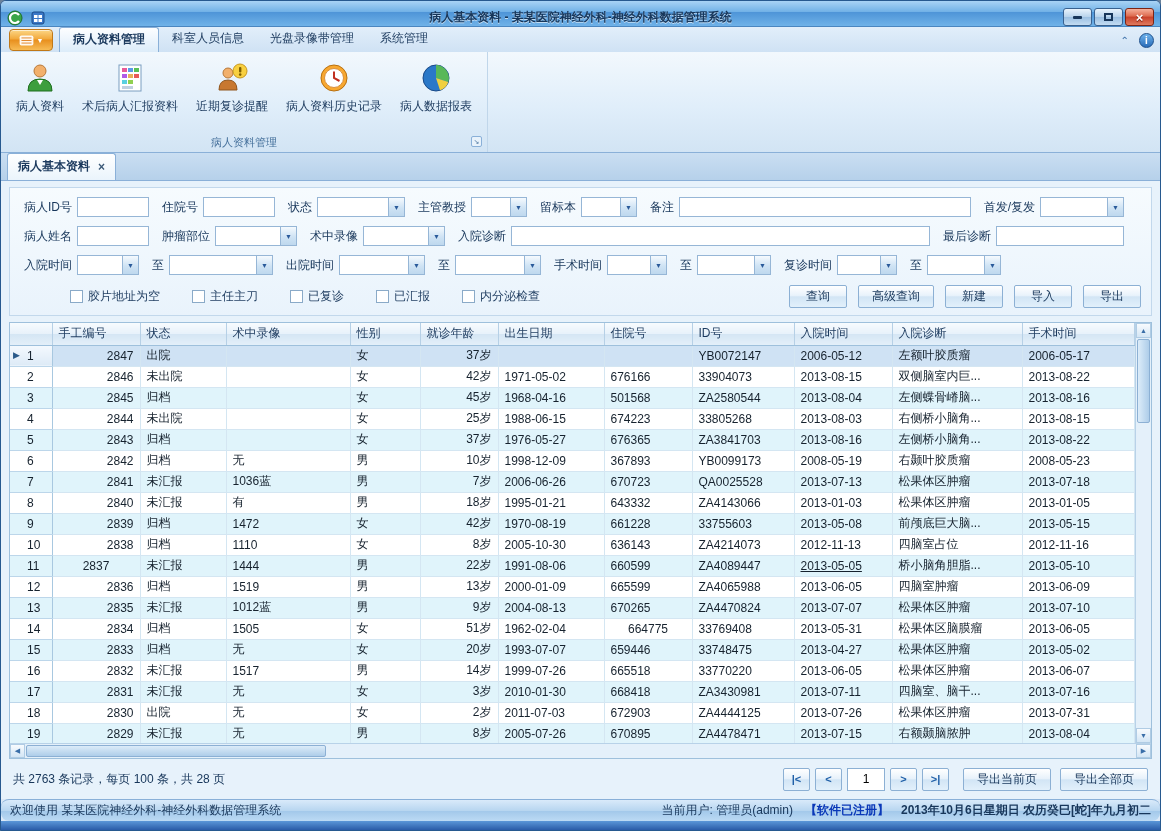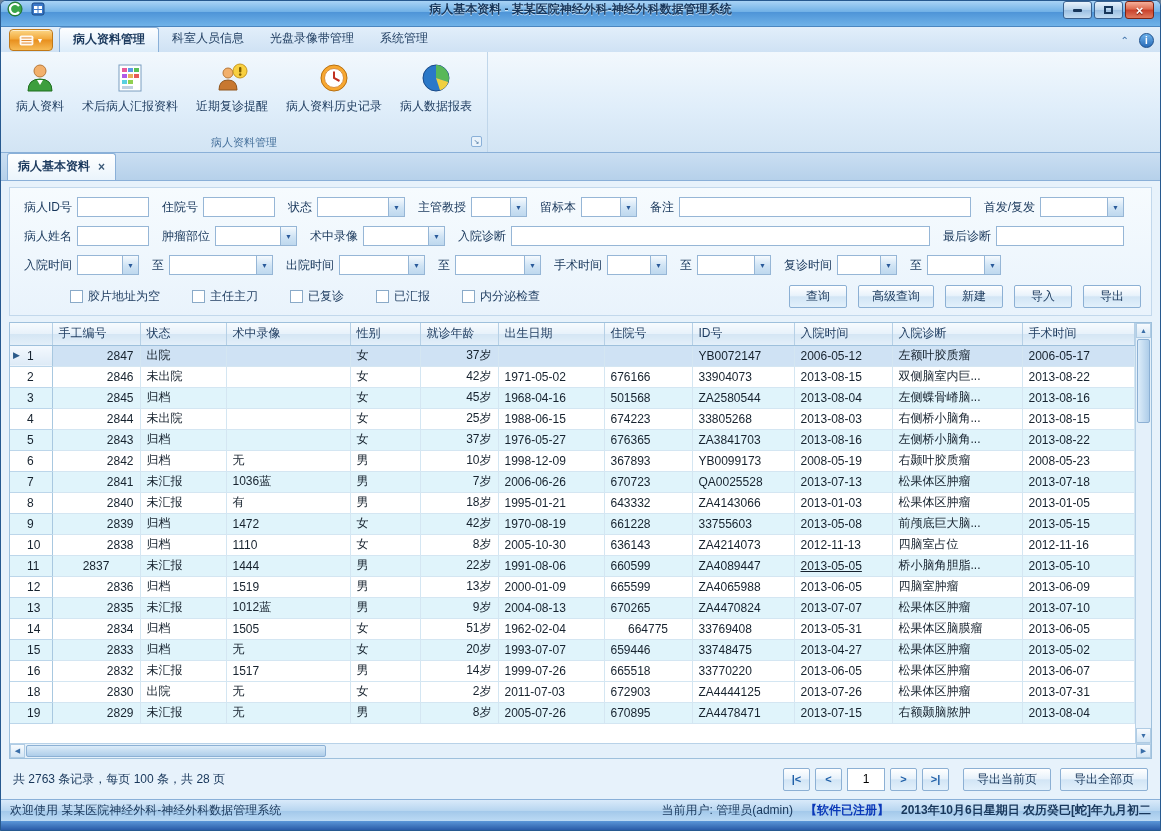--- a/index.html
+++ b/index.html
@@ -3,21 +3,21 @@
 <meta charset="utf-8">
 <style>
   html,body{margin:0;padding:0;}
   body{font-family:"Liberation Sans","DejaVu Sans",sans-serif;font-size:12px;color:#1c3a5e;background:#6b829b;}
   *{box-sizing:border-box;}
   #window{width:1161px;height:831px;display:flex;flex-direction:column;background:#dce9f7;
     border:1px solid #27598f;border-radius:6px 6px 0 0;overflow:hidden;}
 
   
   .titlebar{flex:0 0 26px;background:linear-gradient(#a9d3f5,#6fb0e6 45%,#4f95d8 46%,#6fb2e8);
-    display:flex;align-items:flex-start;position:relative;padding:0 6px;border-bottom:1px solid #4a86c0;}
+    display:flex;align-items:flex-end;position:relative;padding:0 6px;border-bottom:1px solid #4a86c0;}
   .titlebar .ticons{display:flex;align-items:center;gap:8px;}
   .title-text{position:absolute;left:0;right:0;text-align:center;color:#17365a;font-weight:bold;
     text-shadow:0 1px 0 rgba(255,255,255,.6);pointer-events:none;}
   .winbtns{margin-left:auto;display:flex;gap:2px;z-index:2;}
   .wbtn{width:29px;height:18px;border:1px solid #39618f;border-radius:3px;display:flex;align-items:center;
     justify-content:center;background:linear-gradient(#e9f3fc,#b9d4ec 48%,#9cc0e2 52%,#c3dcf2);cursor:default;}
   .wbtn.close{background:linear-gradient(#f5b09b,#dd6a4e 45%,#c8402a 50%,#e07a5e);border-color:#7c2414;}
   .glyph-min{width:9px;height:3px;background:#17365a;border-radius:1px;}
   .glyph-max{width:9px;height:8px;border:2px solid #17365a;}
   .glyph-close{color:#fff;font-weight:bold;font-size:13px;line-height:1;text-shadow:0 1px 1px #701808;}
@@ -110,21 +110,21 @@
   .summary{color:#17365a;}
   .pager{margin-left:auto;display:flex;align-items:center;gap:5px;}
   .pbtn{width:27px;height:23px;padding:0;background:linear-gradient(#ffffff,#e8f2fb 45%,#d2e5f5 52%,#e2f0fb);
     border:1px solid #8cb0d4;border-radius:2px;color:#2060a8;font-weight:bold;font-size:11px;
     display:flex;align-items:center;justify-content:center;}
   .pginput{width:38px;height:23px;border:1px solid #8cb0d4;text-align:center;font:inherit;}
   .exports{display:flex;gap:9px;margin-left:14px;}
 
   
   .statusbar{flex:0 0 22px;background:linear-gradient(#d9eafa,#b8d6f0 50%,#a2c8ea 52%,#bcdaf4);
-    border-top:1px solid #89b0d8;display:flex;align-items:center;padding:0 9px;color:#17365a;}
+    border-top:1px solid #89b0d8;display:flex;align-items:center;padding:0 9px;color:#17365a;border-radius:8px;}
   .statusright{margin-left:auto;display:flex;align-items:center;gap:12px;}
   .registered{color:#0a38b8;font-weight:bold;}
   .sdate{font-weight:bold;}
   .bottomstrip{flex:0 0 9px;background:linear-gradient(#5a96d8,#2a5ca8);}
 </style>
 </head>
 <body>
 
 <div id="window">
 
@@ -662,20 +662,34 @@
                   <td style="text-align: left;">1517</td>
                   <td style="text-align: left;">男</td>
                   <td style="text-align: right;">14岁</td>
                   <td style="text-align: left;">1999-07-26</td>
                   <td style="text-align: left;">665518</td>
                   <td style="text-align: left;">33770220</td>
                   <td style="text-align: left;">2013-06-05</td>
                   <td style="text-align: left;">松果体区肿瘤</td>
                   <td style="text-align: left;">2013-06-07</td>
                 </tr>
+                <tr class="odd">
+                  <td class="ind">17</td>
+                  <td style="text-align: right;">2831</td>
+                  <td style="text-align: left;">未汇报</td>
+                  <td style="text-align: left;">无</td>
+                  <td style="text-align: left;">女</td>
+                  <td style="text-align: right;">3岁</td>
+                  <td style="text-align: left;">2010-01-30</td>
+                  <td style="text-align: left;">668418</td>
+                  <td style="text-align: left;">ZA3430981</td>
+                  <td style="text-align: left;">2013-07-11</td>
+                  <td style="text-align: left;">四脑室、脑干...</td>
+                  <td style="text-align: left;">2013-07-16</td>
+                </tr>
                 <tr class="even">
                   <td class="ind">18</td>
                   <td style="text-align: right;">2830</td>
                   <td style="text-align: left;">出院</td>
                   <td style="text-align: left;">无</td>
                   <td style="text-align: left;">女</td>
                   <td style="text-align: right;">2岁</td>
                   <td style="text-align: left;">2011-07-03</td>
                   <td style="text-align: left;">672903</td>
                   <td style="text-align: left;">ZA4444125</td>

